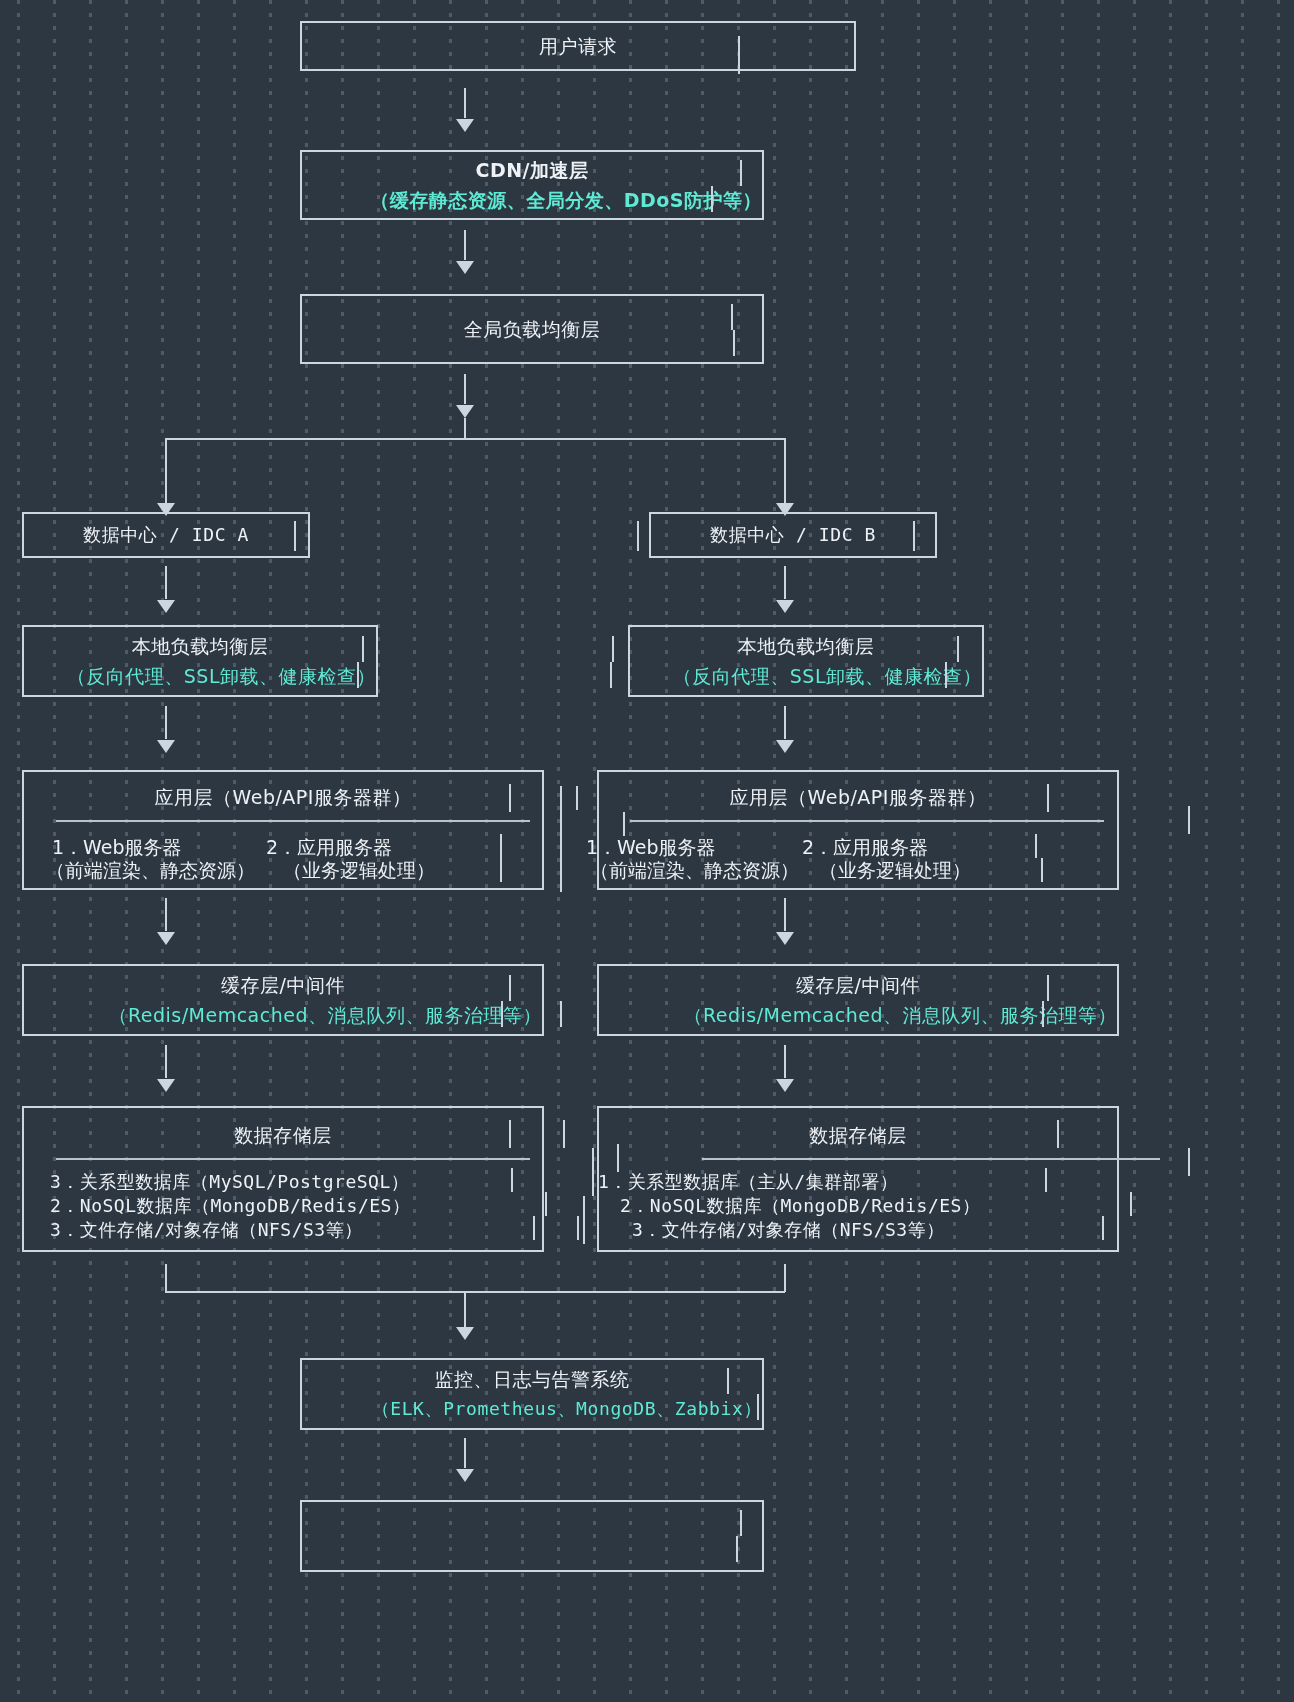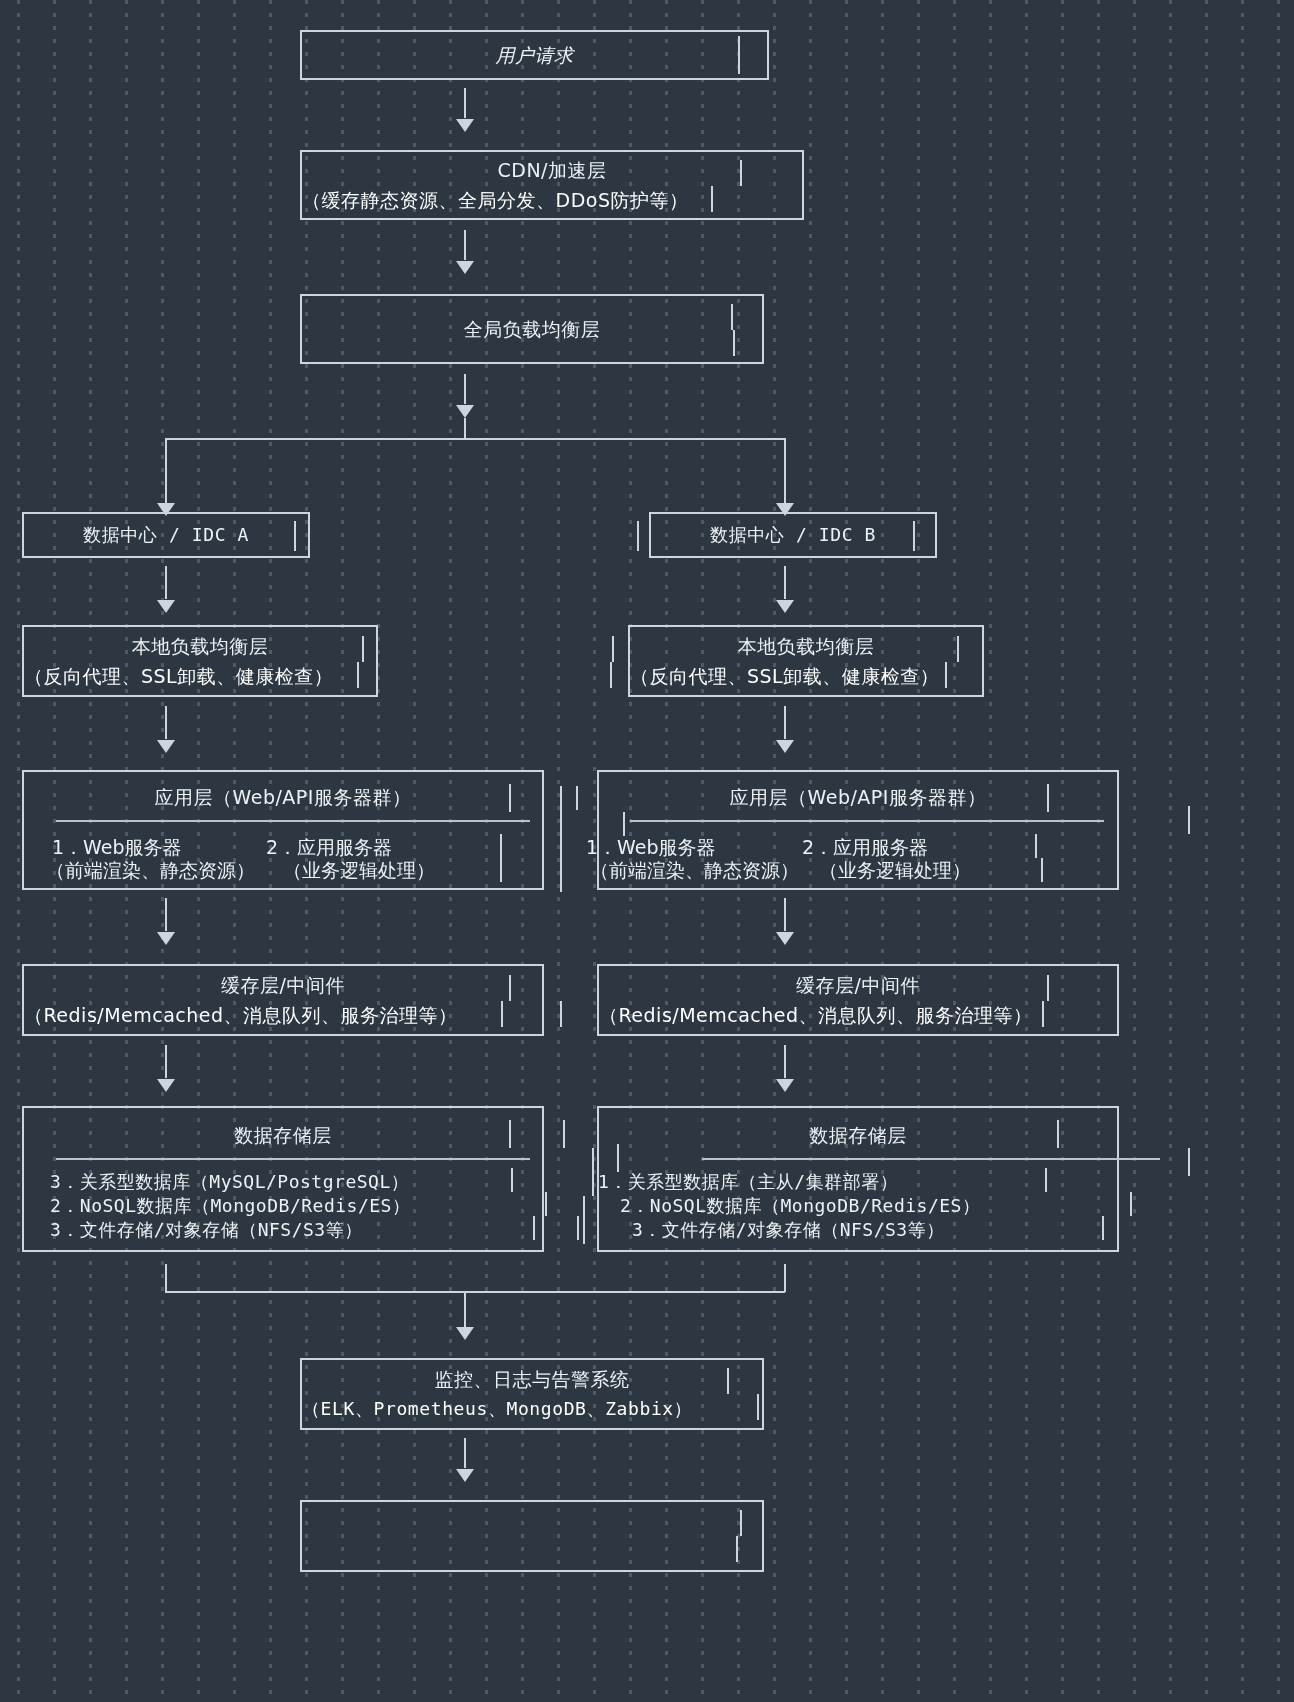--- a/index.html
+++ b/index.html
@@ -56,25 +56,25 @@
 
   .box-title {
     text-align: center;
     font-size: 19px;
     line-height: 30px;
     letter-spacing: .5px;
     color: #eef2f6;
     white-space: nowrap;
   }
   .box-sub {
-    text-align: left;
+    text-align: right;
     font-size: 19px;
     line-height: 30px;
     letter-spacing: .5px;
-    color: #ffffff;
+    color: #5eead4;
     white-space: nowrap;
   }
   .mono {
     font-family: "DejaVu Sans Mono", "Liberation Mono", monospace;
     font-size: 18px;
     letter-spacing: .6px;
   }
 
   
   .sep {
@@ -160,29 +160,29 @@
     <div class="guide" style="left: 1097px;"></div>
     <div class="guide" style="left: 1133px;"></div>
     <div class="guide" style="left: 1169px;"></div>
     <div class="guide" style="left: 1205px;"></div>
     <div class="guide" style="left: 1241px;"></div>
     <div class="guide" style="left: 1277px;"></div>
   </div>
 
 <div id="canvas">
 
-  <div class="box" style="left:300px; top:30px; width:469px; height:50px;font-style:italic;">
+  <div class="box" style="left:300px; top:21px; width:556px; height:50px;">
     <div class="box-title">用户请求</div>
   </div>
   <div class="pipe" style="left:738px; top:36px; height:38px;"></div>
 
   <div class="vline" style="left:464px; top:88px; height:30px;"></div>
   <div class="arrow" style="left:456px; top:119px;"></div>
 
-  <div class="box" style="left:300px; top:150px; width:504px; height:70px;">
+  <div class="box" style="left:300px; top:150px; width:464px; height:70px;font-weight:bold;">
     <div class="box-title">CDN/加速层</div>
     <div class="box-sub">（缓存静态资源、全局分发、DDoS防护等）</div>
   </div>
   <div class="pipe" style="left:740px; top:160px; height:26px;"></div>
   <div class="pipe" style="left:711px; top:186px; height:26px;"></div>
 
   <div class="vline" style="left:464px; top:230px; height:30px;"></div>
   <div class="arrow" style="left:456px; top:261px;"></div>
 
   <div class="box" style="left:300px; top:294px; width:464px; height:70px;">

